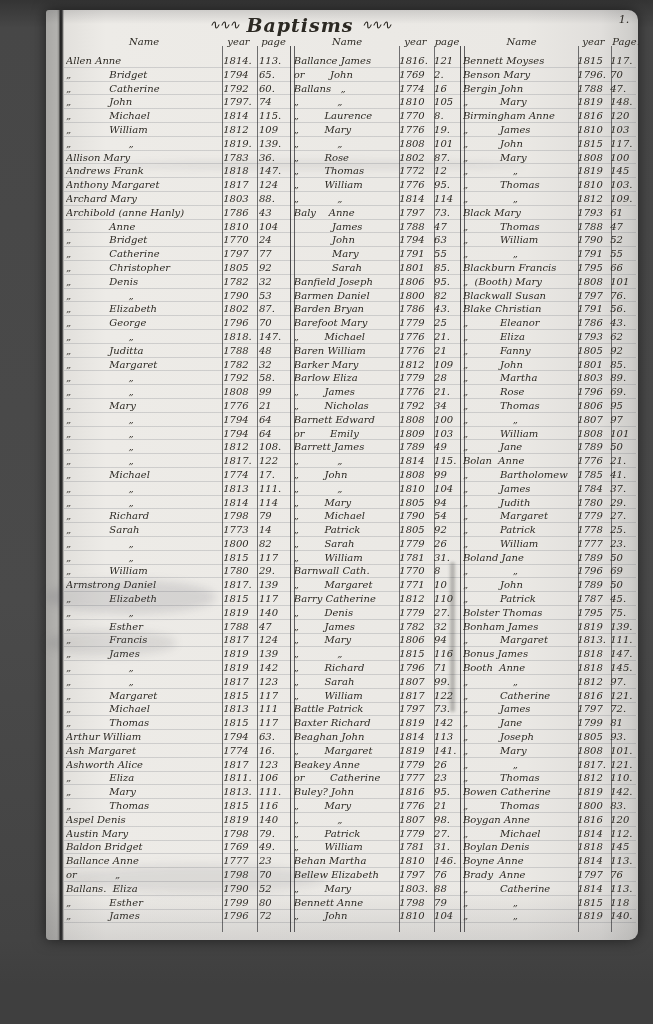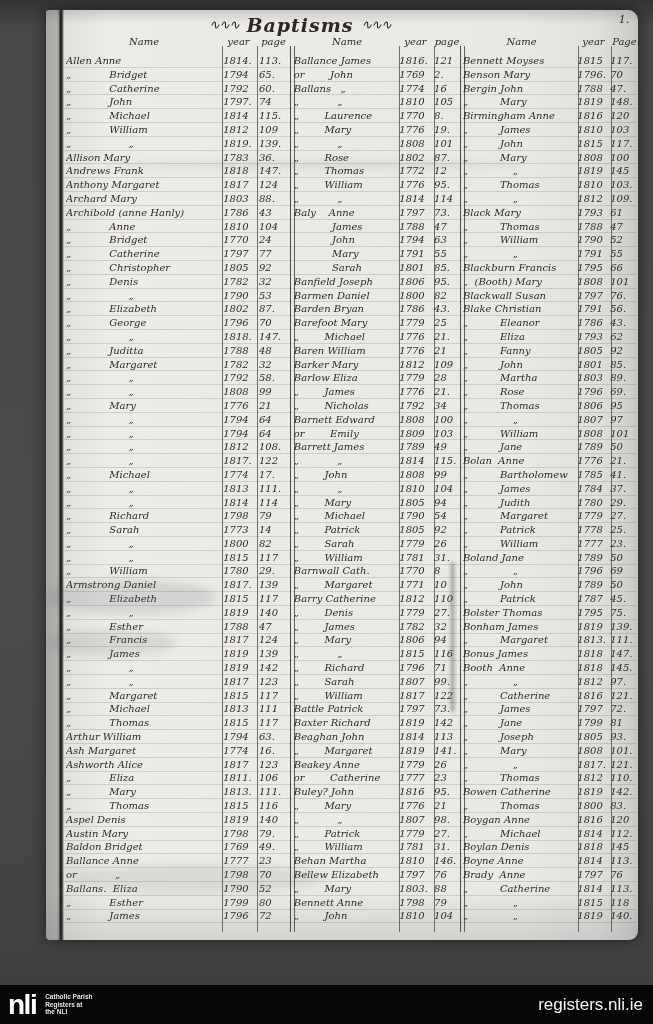--- a/index.html
+++ b/index.html
@@ -774,23 +774,14 @@
 
     <div class="smudge sm1"></div>
     <div class="smudge sm2"></div>
     <div class="smudge sm3"></div>
     <div class="smudge sm4"></div>
     <div class="smudge sm5"></div>
 
     <div class="paper-shade"></div>
   </div>
 
-  <div class="footer">
-    <div class="nli-logo">nli</div>
-    <div class="logo-caption">
-      <div>Catholic Parish</div>
-      <div>Registers at</div>
-      <div>the NLI</div>
-    </div>
-    <div class="site-url">registers.nli.ie</div>
-  </div>
 
 </div>
 
 </body></html>

